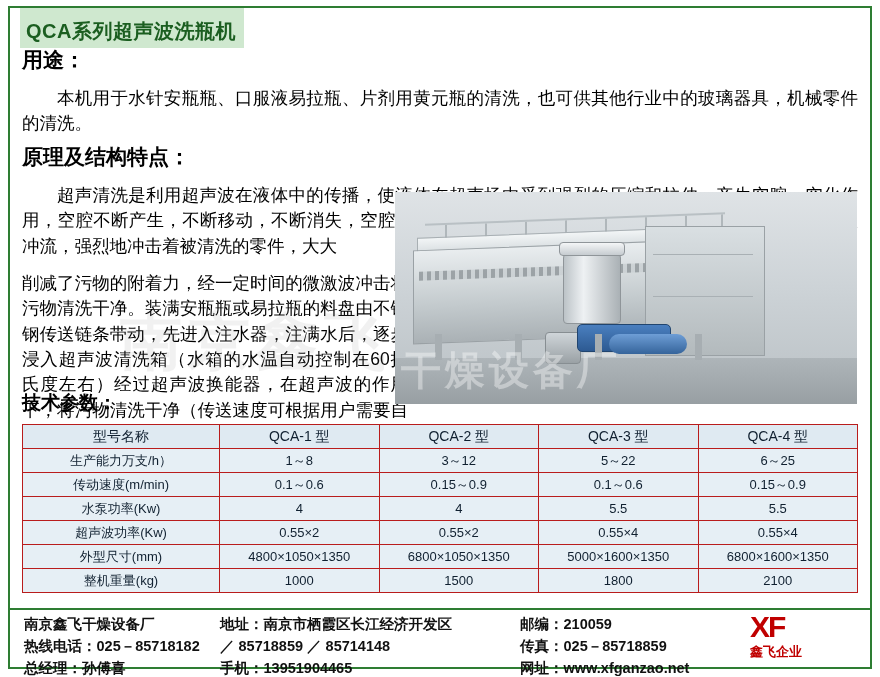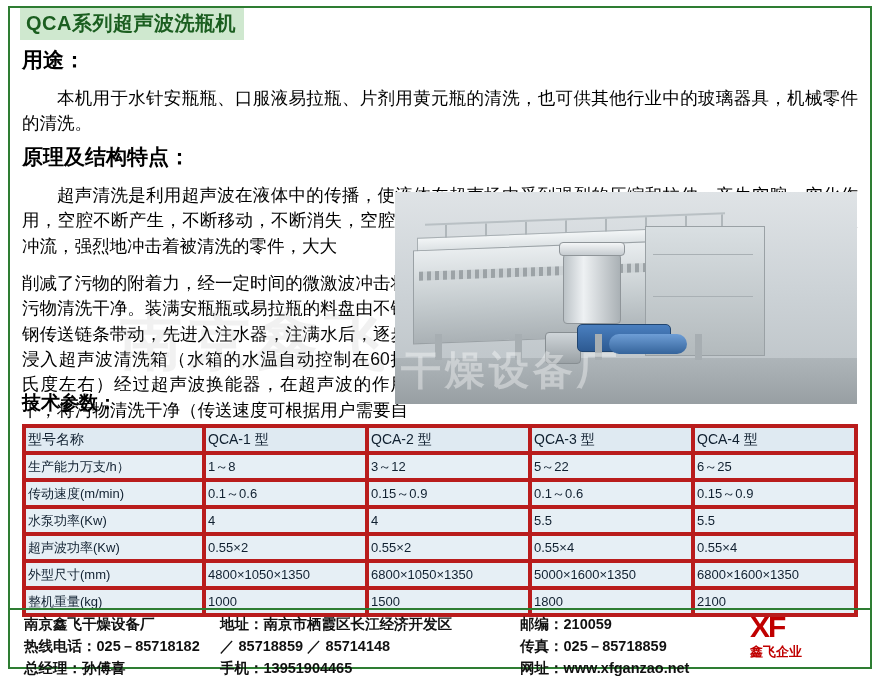--- a/index.html
+++ b/index.html
@@ -29,21 +29,21 @@
     width: 864px;
     height: 663px;
     border: 2px solid #2e7d32;
     box-sizing: border-box;
   }
   .title-bar {
     position: absolute;
     left: 20px;
     top: 8px;
     background: #cfe8cf;
-    padding: 2px 8px 3px 6px;
+    padding: 10px 8px 3px 6px;
     font-family: "Liberation Sans", "DejaVu Sans", sans-serif;
     font-weight: bold;
     font-size: 20px;
     color: #1b5e20;
     letter-spacing: 0.5px;
     z-index: 5;
   }
   .content {
     position: absolute;
     left: 22px;
@@ -253,25 +253,26 @@
   table.spec {
     position: absolute;
     left: 22px;
     top: 424px;
     width: 836px;
     border-collapse: collapse;
     z-index: 4;
     background: #e9f1f6;
   }
   table.spec td, table.spec th {
-    border: 4px solid #b91c1c;
+    border: 1px solid #b91c1c;
     font-family: "Liberation Sans", "DejaVu Sans", sans-serif;
     font-size: 13px;
+    text-align: center;
     height: 23px;
-    padding: 0 2px;
+    padding: 0 12px;
     color: #102030;
     background: #e6eff5;
   }
   table.spec tr:first-child td {
     font-size: 14px;
     background: #dfeaf2;
   }
   table.spec td.rowhead {
     width: 172px;
   }

